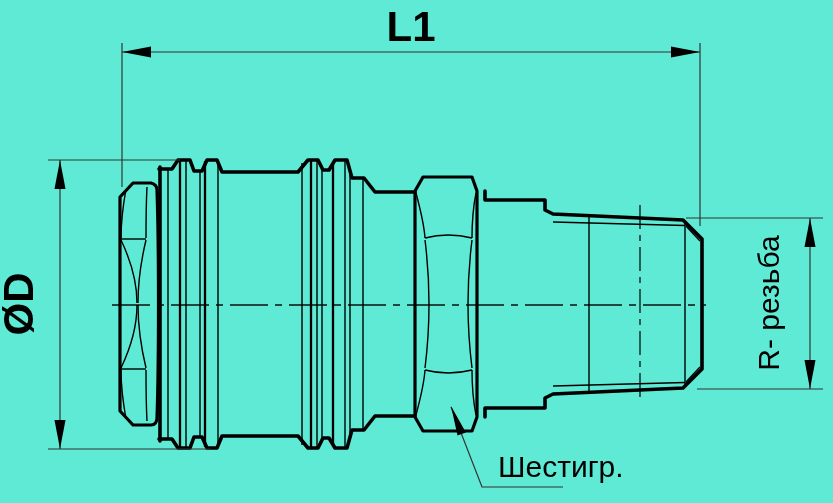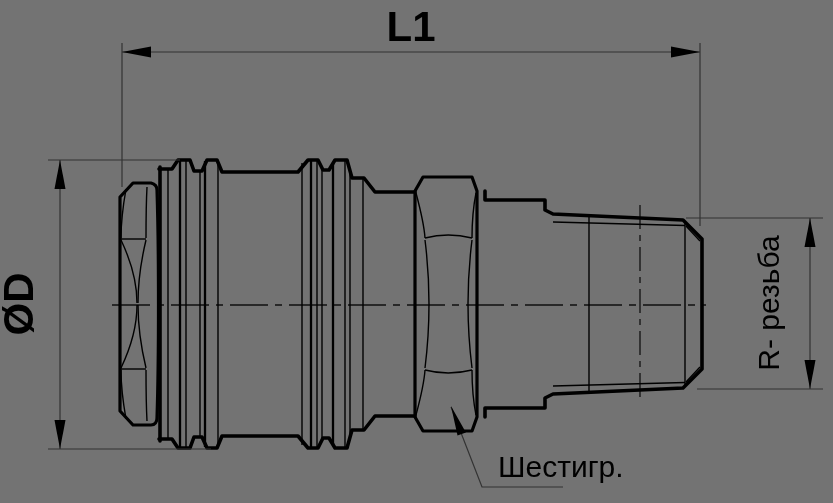--- a/index.html
+++ b/index.html
@@ -8,21 +8,21 @@
     background: #ffffff;
     width: 833px;
     height: 503px;
     overflow: hidden;
     font-family: "Liberation Sans", sans-serif;
   }
   #stage {
     position: relative;
     width: 833px;
     height: 503px;
-    background: #737373;
+    background: #5eead4;
   }
   svg { display: block; }
   .outline  { stroke: #000000; fill: none; stroke-width: 3.6; stroke-linejoin: round; stroke-linecap: round; }
   .outline2 { stroke: #000000; fill: none; stroke-width: 3.2; stroke-linejoin: round; stroke-linecap: round; }
   .thin     { stroke: #000000; fill: none; stroke-width: 1.4; }
   .thin2    { stroke: #000000; fill: none; stroke-width: 2.3; }
   .dim      { stroke: #333333; fill: none; stroke-width: 1.2; }
   .cline    { stroke: #111111; fill: none; stroke-width: 1.3; }
   .arrow    { fill: #000000; stroke: none; }
   .dimtext-bold { font-family: "Liberation Sans", sans-serif; font-weight: bold; font-size: 42px; fill: #000000; }

